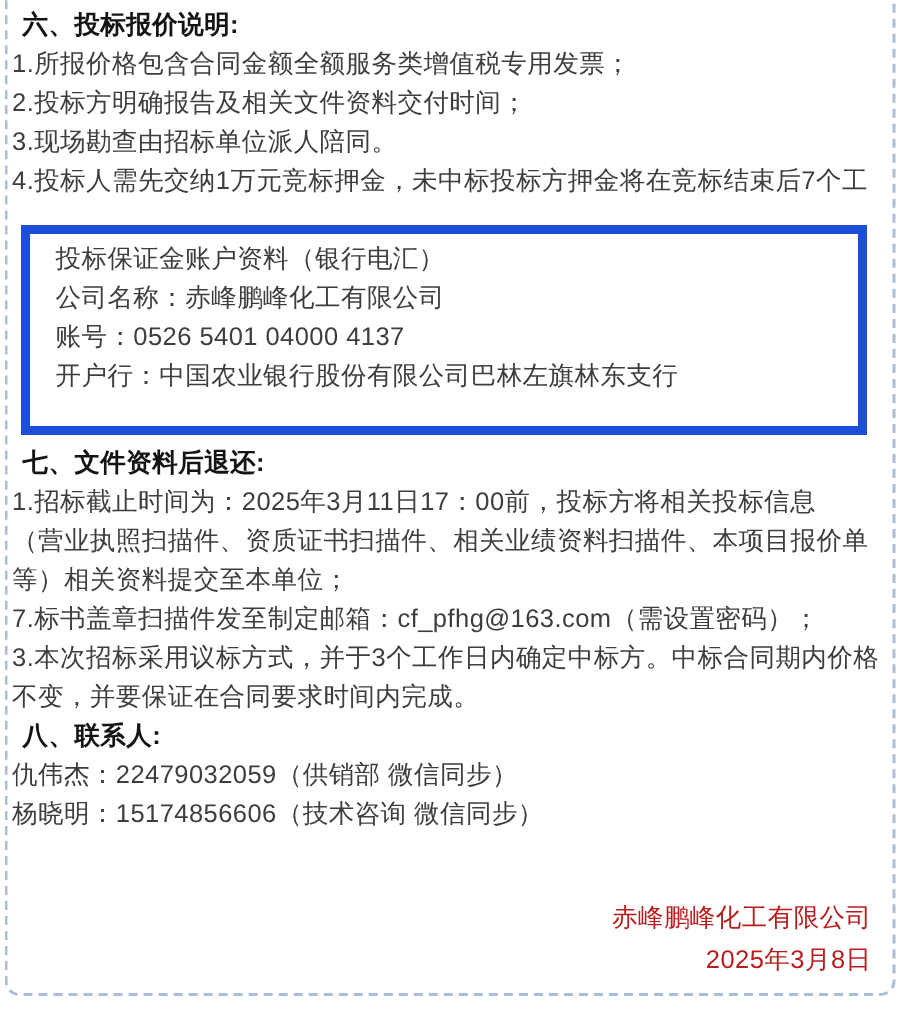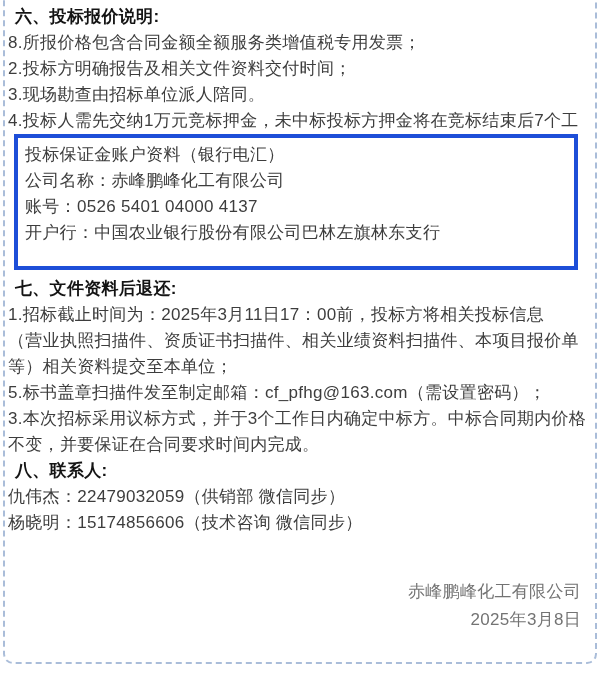--- a/index.html
+++ b/index.html
@@ -45,60 +45,60 @@
     line-height: 26px;
     font-weight: bold;
     color: #141414;
   }
   .line {
     margin: 0;
     padding: 0;
   }
   .bank-box {
     box-sizing: border-box;
-    margin: 0 0 6px 6px;
+    margin: 16px 0 6px 6px;
     width: 564px;
-    border: 4px solid #1d4ed8;
-    padding: 4px 8px 20px 7px;
+    border: 6px solid #1d4ed8;
+    padding: 4px 8px 20px 17px;
     background: #ffffff;
   }
   .footer {
     margin-top: 42px;
     text-align: right;
     padding-right: 9px;
     line-height: 28px;
-    color: #737373;
+    color: #b91c1c;
   }
 </style>
 </head>
 <body>
 
 <div class="page">
   <div class="dashed-frame">
   </div>
   <div class="content">
 
     <h2 class="sec-heading">六、投标报价说明:</h2>
-    <p class="line">8.所报价格包含合同金额全额服务类增值税专用发票；</p>
+    <p class="line">1.所报价格包含合同金额全额服务类增值税专用发票；</p>
     <p class="line">2.投标方明确报告及相关文件资料交付时间；</p>
     <p class="line">3.现场勘查由招标单位派人陪同。</p>
     <p class="line">4.投标人需先交纳1万元竞标押金，未中标投标方押金将在竞标结束后7个工</p>
 
     <div class="bank-box">
       <p class="line">投标保证金账户资料（银行电汇）</p>
       <p class="line">公司名称：赤峰鹏峰化工有限公司</p>
       <p class="line">账号：0526 5401 04000 4137</p>
       <p class="line">开户行：中国农业银行股份有限公司巴林左旗林东支行</p>
     </div>
 
     <h2 class="sec-heading">七、文件资料后退还:</h2>
     <p class="line">1.招标截止时间为：2025年3月11日17：00前，投标方将相关投标信息</p>
     <p class="line">（营业执照扫描件、资质证书扫描件、相关业绩资料扫描件、本项目报价单</p>
     <p class="line">等）相关资料提交至本单位；</p>
-    <p class="line">5.标书盖章扫描件发至制定邮箱：cf_pfhg@163.com（需设置密码）；</p>
+    <p class="line">7.标书盖章扫描件发至制定邮箱：cf_pfhg@163.com（需设置密码）；</p>
     <p class="line">3.本次招标采用议标方式，并于3个工作日内确定中标方。中标合同期内价格</p>
     <p class="line">不变，并要保证在合同要求时间内完成。</p>
 
     <h2 class="sec-heading">八、联系人:</h2>
     <p class="line">仇伟杰：22479032059（供销部 微信同步）</p>
     <p class="line">杨晓明：15174856606（技术咨询 微信同步）</p>
 
     <div class="footer">
       <p class="line">赤峰鹏峰化工有限公司</p>
       <p class="line">2025年3月8日</p>

